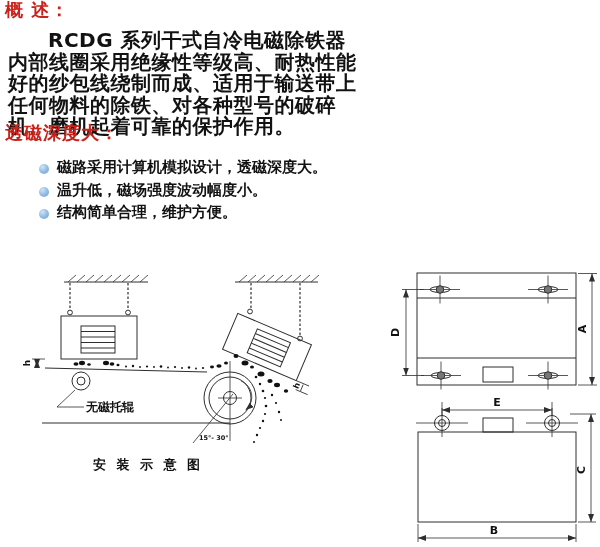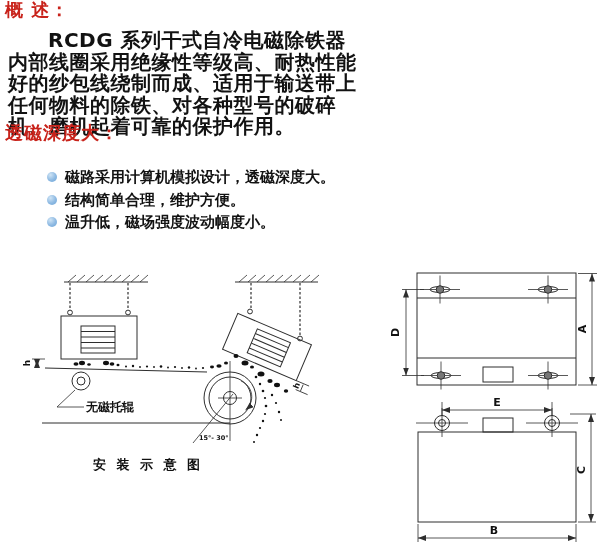--- a/index.html
+++ b/index.html
@@ -13,21 +13,21 @@
     color:#c8221a;font-size:18px;font-weight:bold;letter-spacing:1px;
   }
   #overview-heading{top:-2px;}
   #features-heading{top:121px;}
   #overview-body{
     position:absolute;left:8px;top:30px;width:352px;margin:0;
     color:#121212;font-size:20px;line-height:21.5px;font-weight:600;
     text-indent:2em;letter-spacing:0.5px;
   }
   #features-list{
-    position:absolute;left:31px;top:150px;margin:16px;padding:0;list-style:none;
+    position:absolute;left:31px;top:150px;margin:8px;padding:0;list-style:none;font-family:Liberation Mono, monospace;
   }
   #features-list li{
     display:flex;align-items:center;gap:8px;
     color:#121212;font-size:15px;font-weight:600;line-height:22.5px;
   }
   .bullet{
     width:10px;height:10px;border-radius:50%;flex:none;
     background:radial-gradient(circle at 35% 30%, #cfe4f5 0%, #8db9e2 55%, #6ea6d9 100%);
   }
   #diagram{position:absolute;left:0;top:250px;}
@@ -47,25 +47,25 @@
 
 <h2 id="features-heading" class="red-heading">透磁深度大：</h2>
 
 <ul id="features-list">
   <li>
     <span class="bullet"></span>
     <span>磁路采用计算机模拟设计，透磁深度大。</span>
   </li>
   <li>
     <span class="bullet"></span>
-    <span>结构简单合理，维护方便。</span>
+    <span>温升低，磁场强度波动幅度小。</span>
   </li>
   <li>
     <span class="bullet"></span>
-    <span>温升低，磁场强度波动幅度小。</span>
+    <span>结构简单合理，维护方便。</span>
   </li>
 </ul>
 
 <svg id="diagram" width="600" height="297" viewBox="0 250 600 297">
   <defs>
     <marker id="arr" markerWidth="10" markerHeight="8" refX="8" refY="3" orient="auto-start-reverse" markerUnits="userSpaceOnUse">
       <path d="M0,0 L8,3 L0,6 z" fill="#2e2e2e"></path>
     </marker>
   </defs>
 

